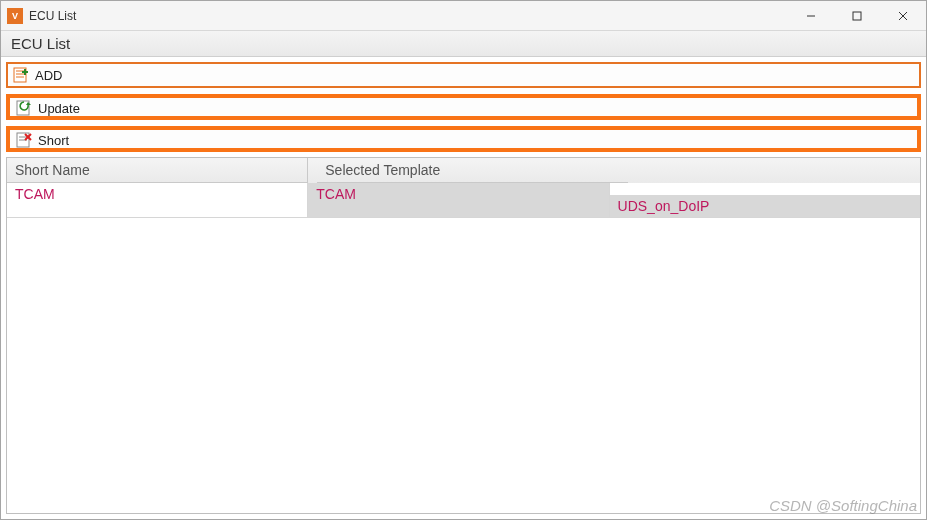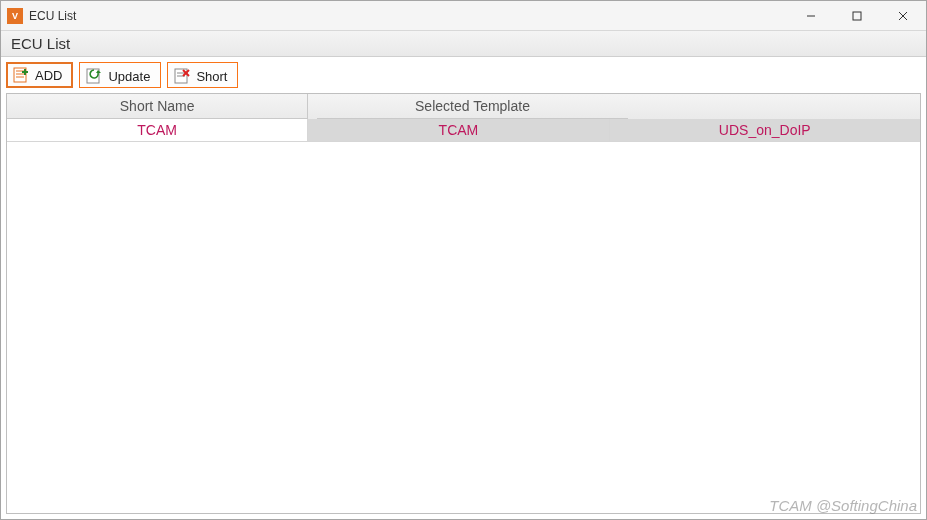--- a/index.html
+++ b/index.html
@@ -68,25 +68,26 @@
       background: linear-gradient(#f4f4f4,#e9e9e9);
       border-bottom: 1px solid #cfcfcf;
       color: #333;
       font-size: 15px;
     }
     .toolbar {
       display: flex;
       gap: 6px;
       padding: 5px;
       background: #fff;
+      flex-direction: column;
     }
     .tool-btn {
       display: flex;
       align-items: center;
-      border: 1px solid #f97316;
+      border: 4px solid #f97316;
       background: #fdfdfd;
       padding: 2px 10px 0 4px;
       height: 26px;
       font-size: 13px;
       color: #222;
       cursor: default;
     }
     .tool-btn.active {
       border: 2px solid #e57324;
       padding: 1px 9px 1px 3px;
@@ -100,21 +101,20 @@
       margin-right: 4px;
     }
     .grid-wrap {
       flex: 1;
       margin: 0 5px 5px 5px;
       border: 1px solid #bfbfbf;
       background: #fff;
       overflow: hidden;
       display: flex;
       flex-direction: column;
-      text-align: center;
     }
     .grid-header {
       display: flex;
       background: linear-gradient(#f4f4f4,#eaeaea);
       color: #555;
       font-size: 14px;
     }
     .grid-header .col {
       padding: 4px 8px;
       border-right: 1px solid #c9c9c9;
@@ -127,21 +127,21 @@
     .grid-body .row {
       display: flex;
       font-size: 14px;
       color: #be185d;
     }
     .grid-body .cell {
       padding: 3px 8px;
       border-right: 1px solid #d6d6d6;
       border-bottom: 1px solid #d6d6d6;
     }
-    .grid-body .cell:last-child { border-right: none; }
+    .grid-body .cell:last-child { border-right: none; margin-top: 12px; }
     .row.selected .cell {
       background: #d8d8d8;
     }
     .row.selected .cell.col-short {
       background: #fff;
     }
     .watermark {
       position: absolute;
       right: 10px;
       bottom: 6px;
@@ -231,13 +231,13 @@
       <div class="row selected">
         <div class="cell col-short">TCAM</div>
         <div class="cell col-long">TCAM</div>
         <div class="cell col-tmpl">UDS_on_DoIP</div>
       </div>
     </div>
   </div>
 
 </div>
 
-<div class="watermark">TCAM @SoftingChina</div>
+<div class="watermark">CSDN @SoftingChina</div>
 
 </body></html>

